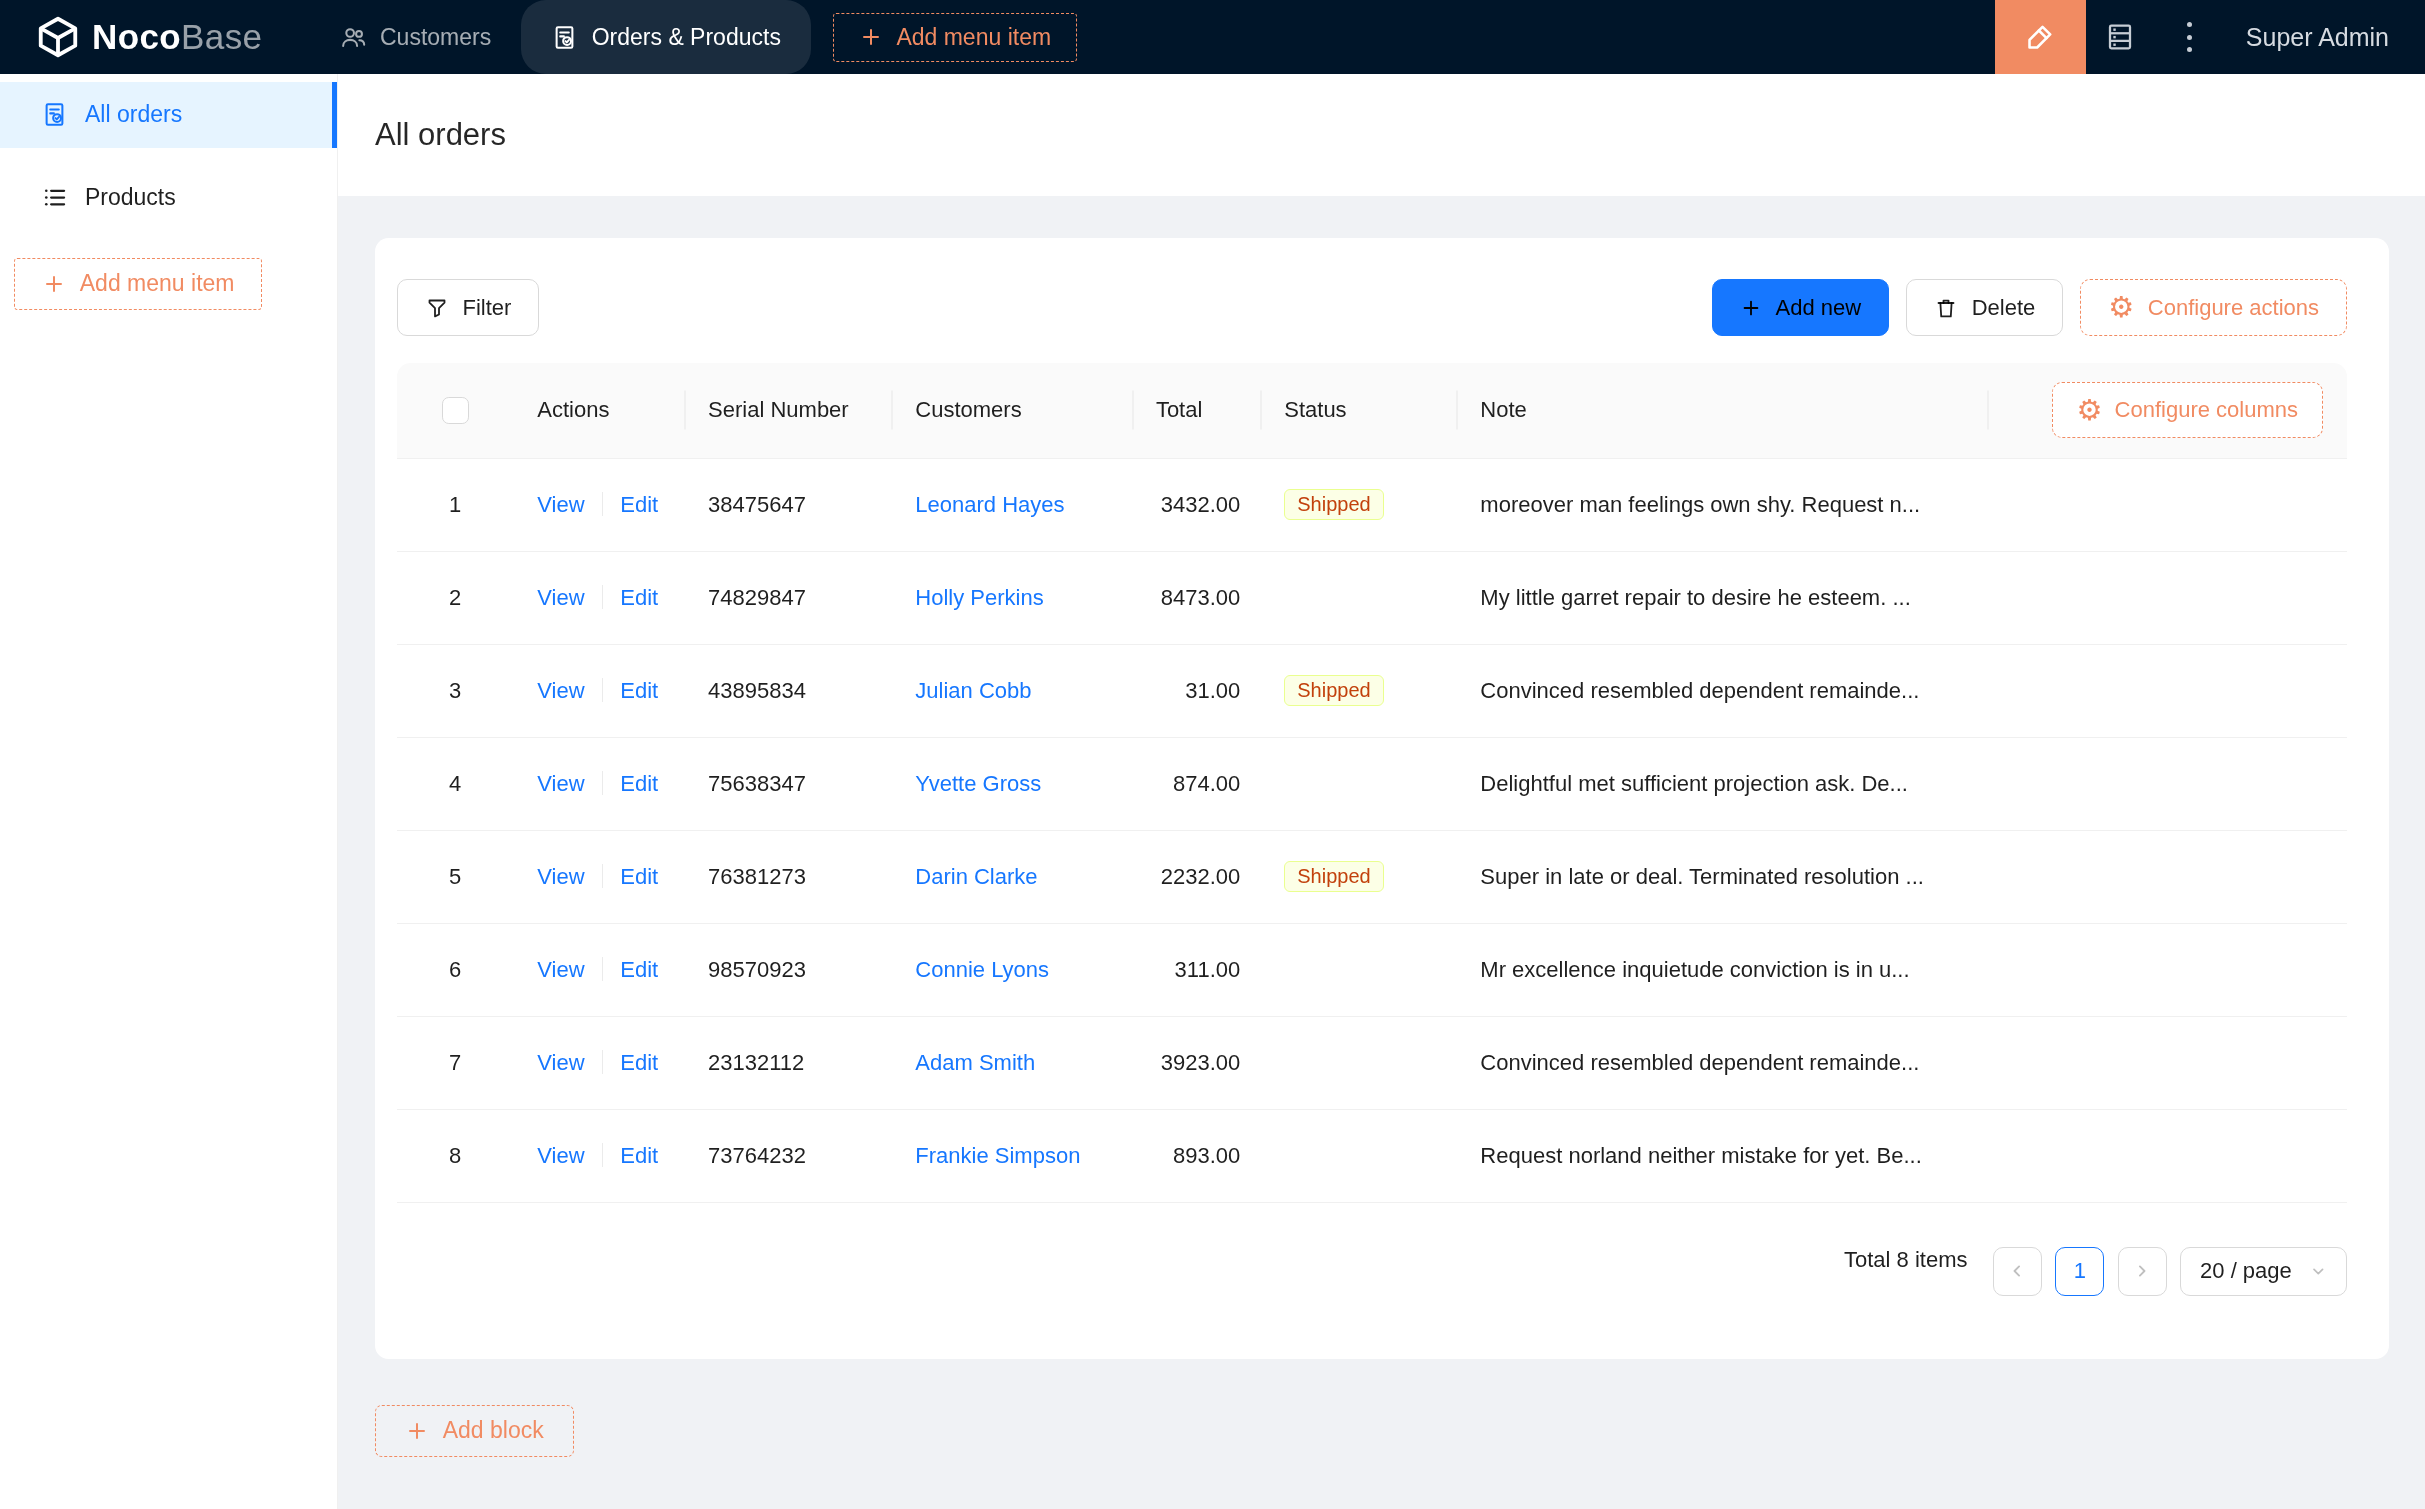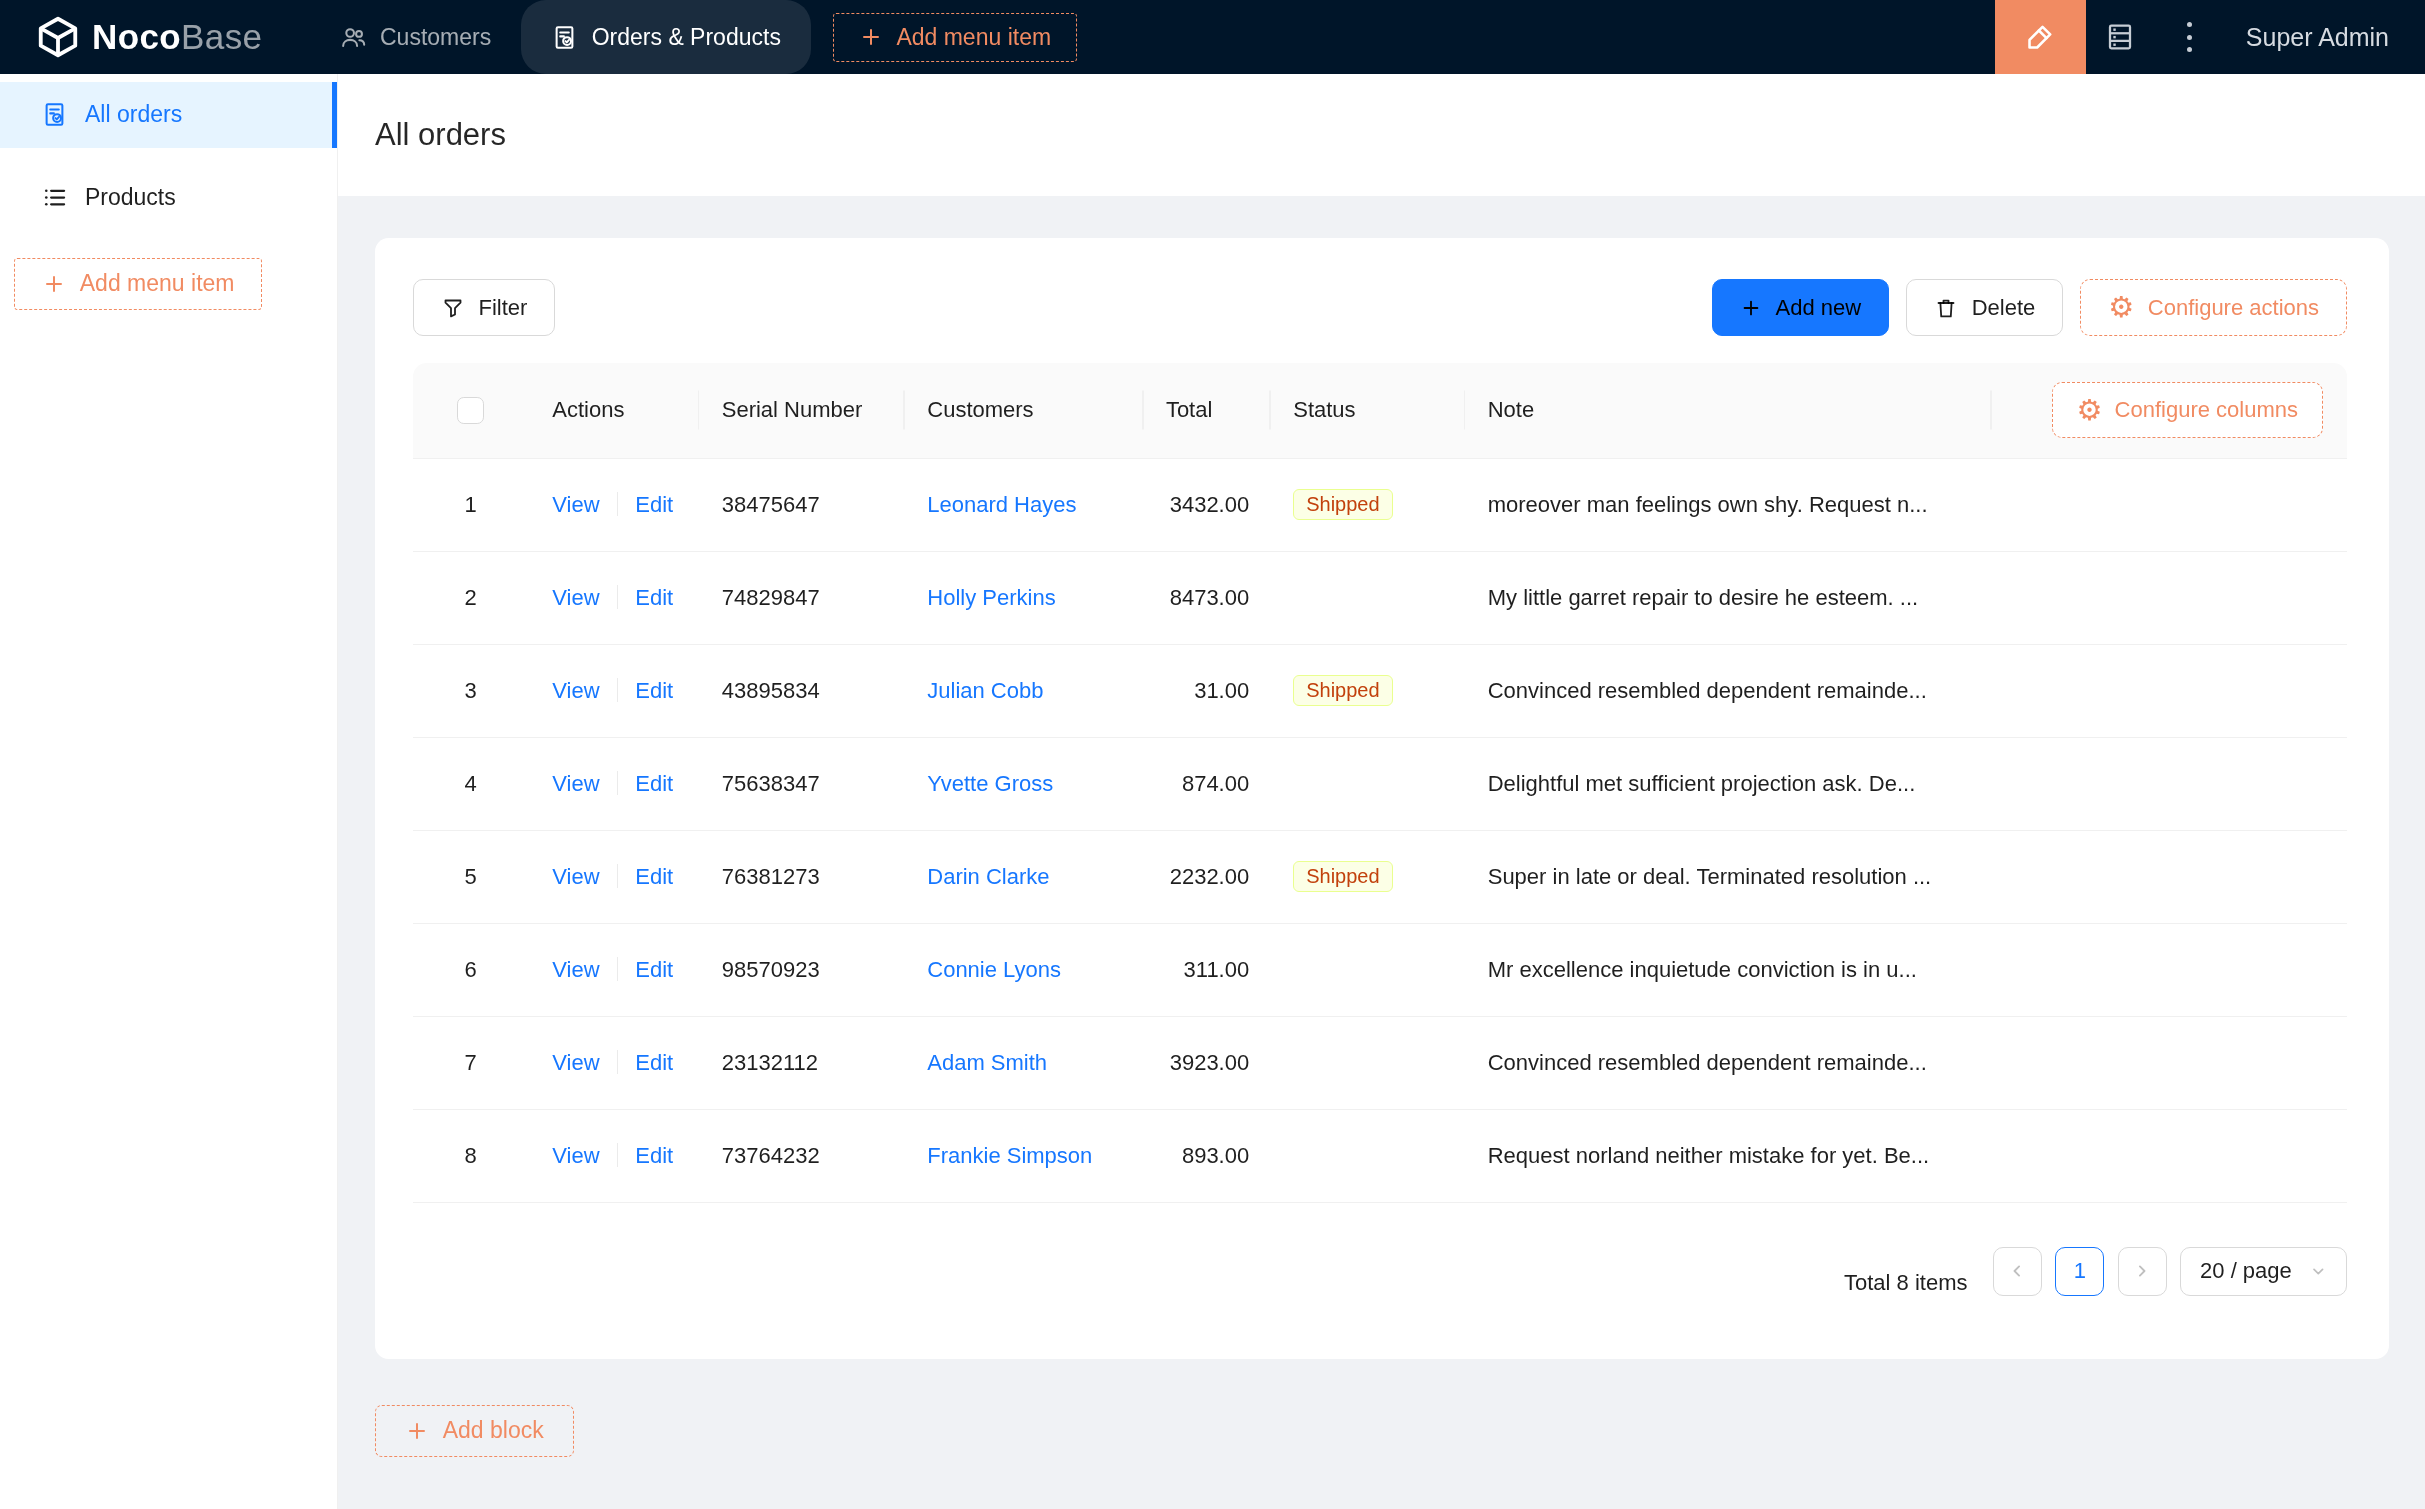--- a/index.html
+++ b/index.html
@@ -78,21 +78,21 @@
   
   .main { flex: 1; display: flex; flex-direction: column; min-width: 0; }
   .page-header {
     height: 122px; background: #ffffff;
     display: flex; align-items: center; padding-left: 37px;
   }
   .page-title { font-size: 31px; font-weight: 500; color: rgba(0,0,0,0.85); }
   .content { flex: 1; padding: 42px 37px 0 37px; }
   .card {
     background: #ffffff; border-radius: 13.5px;
-    padding: 41px 42px 63px 38px;
+    padding: 41px 42px 63px 22px;
   }
 
   
   .toolbar { display: flex; align-items: center; margin-bottom: 27px; }
   .btn {
     height: 57px; display: inline-flex; align-items: center; gap: 13.5px;
     padding: 0 27px; border: 1.7px solid #d9d9d9; border-radius: 10px;
     background: #fff; font-size: 22px; color: rgba(0,0,0,0.88);
     cursor: pointer; white-space: nowrap;
   }
@@ -137,21 +137,21 @@
     cursor: pointer; background: #fff; white-space: nowrap;
   }
   .checkbox {
     display: inline-block; width: 27px; height: 27px;
     border: 1.7px solid #d9d9d9; border-radius: 6.8px; background: #fff;
     vertical-align: middle; cursor: pointer;
   }
 
   
   .pagination {
-    display: flex; justify-content: flex-end; align-items: flex-end;
+    display: flex; justify-content: flex-end; align-items: flex-start;
     gap: 13.5px; margin-top: 44px; font-size: 22px;
   }
   .pg-total { margin-right: 12px; }
   .pg-btn {
     min-width: 49px; height: 49px; border: 1.7px solid #d9d9d9; border-radius: 10px;
     display: flex; align-items: center; justify-content: center;
     background: #fff; color: rgba(0,0,0,0.25); cursor: pointer;
   }
   .pg-btn.current { border-color: #1677ff; color: #1677ff; font-weight: 500; }
   .pg-size {

